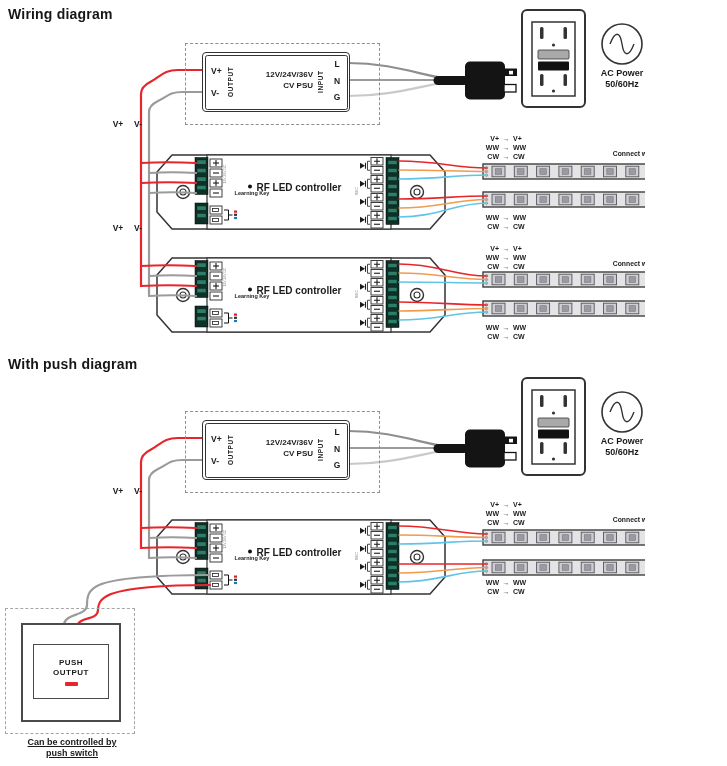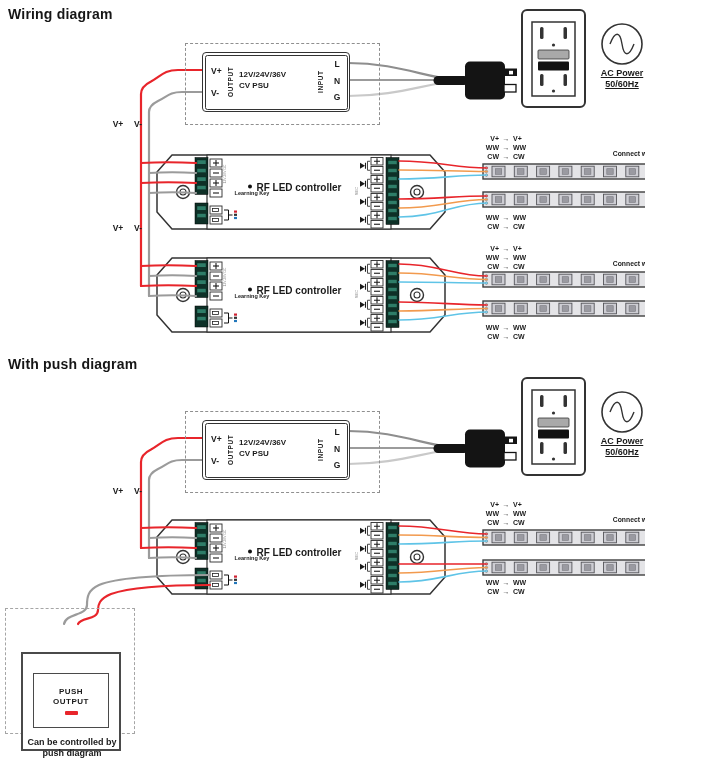--- a/index.html
+++ b/index.html
@@ -27,37 +27,37 @@
   text{font-family:"Liberation Sans",sans-serif;}
   .ctext{font-weight:bold;fill:#1a1a1a;}
   
   .psu-dotted{border:1px dashed #8f8f8f;}
   .psu-box{background:#fff;border:1.6px solid #333;border-radius:4px;}
   .psu-box::before{content:'';position:absolute;inset:1.5px;border:1.2px solid #333;border-radius:2.5px;pointer-events:none;}
   .psu-box .lbl{position:absolute;font-weight:bold;font-size:8.5px;}
   .vtext{position:absolute;display:flex;align-items:center;justify-content:center;
          writing-mode:vertical-rl;transform:rotate(180deg);
          font-size:6.5px;font-weight:bold;letter-spacing:.6px;}
-  .psu-center{position:absolute;text-align:left;font-weight:bold;font-size:8px;line-height:10.5px;}
+  .psu-center{position:absolute;text-align:right;font-weight:bold;font-size:8px;line-height:10.5px;}
   
   .lr{position:absolute;display:flex;align-items:center;font-size:7px;font-weight:bold;height:9px;}
   .lr .ll{width:17px;text-align:right;}
   .lr .ar{width:14px;text-align:center;color:#333;font-size:7px;}
   .lr .rl{width:20px;text-align:left;}
   .note{position:absolute;font-size:6.8px;font-weight:bold;text-align:center;width:112px;}
   .busl{position:absolute;font-size:8.5px;font-weight:bold;width:22px;text-align:center;}
-  .actext{position:absolute;width:80px;text-align:center;font-size:9px;font-weight:bold;line-height:11px;text-decoration:underline;}
+  .actext{position:absolute;width:80px;text-align:center;font-size:9px;font-weight:bold;line-height:11px;}
   
   .sw-dotted{position:absolute;border:1px dashed #a5a5a5;}
   .sw-outer{position:absolute;background:#fff;border:2px solid #4a4a4a;}
   .sw-inner{position:absolute;border:1.5px solid #4a4a4a;display:flex;flex-direction:column;
             align-items:center;justify-content:center;font-size:8px;font-weight:bold;
             letter-spacing:.5px;line-height:10px;}
   .sw-dash{width:13px;height:4px;background:var(--switch-red,#e8252b);border-radius:1px;margin-top:4px;}
-  .caption{position:absolute;width:128px;text-align:center;font-size:9px;font-weight:bold;line-height:11px;}
+  .caption{position:absolute;width:128px;text-align:center;font-size:9px;font-weight:bold;line-height:11px;text-decoration:underline;}
 </style>
 </head>
 <body>
 
 <div id="canvas">
 
 <svg id="diagram" width="727" height="766" viewBox="0 0 727 766">
   <defs>
 
     <g id="led-strip">
@@ -406,25 +406,25 @@
       <span class="ar">→</span>
       <span class="rl">WW</span>
     </div>
 <div class="lr" style="left:482px;top:587px;">
       <span class="ll">CW</span>
       <span class="ar">→</span>
       <span class="rl">CW</span>
     </div>
 
 <div class="sw-dotted ov" style="left:5px;top:608px;width:128px;height:124px;"></div>
-<div class="sw-outer ov" style="left:21px;top:623px;width:96px;height:95px;margin-top:29px;">
+<div class="sw-outer ov" style="left:21px;top:623px;width:96px;height:95px;">
   <div class="sw-inner" style="left:10px;top:19px;width:74px;height:53px;">
     <div>PUSH</div>
     <div>OUTPUT</div>
     <div class="sw-dash"></div>
   </div>
 </div>
 <div class="caption ov" style="left:8px;top:737px;">
   <div>Can be controlled by</div>
-  <div>push diagram</div>
+  <div>push switch</div>
 </div>
 
 </div>
 
 </body></html>

